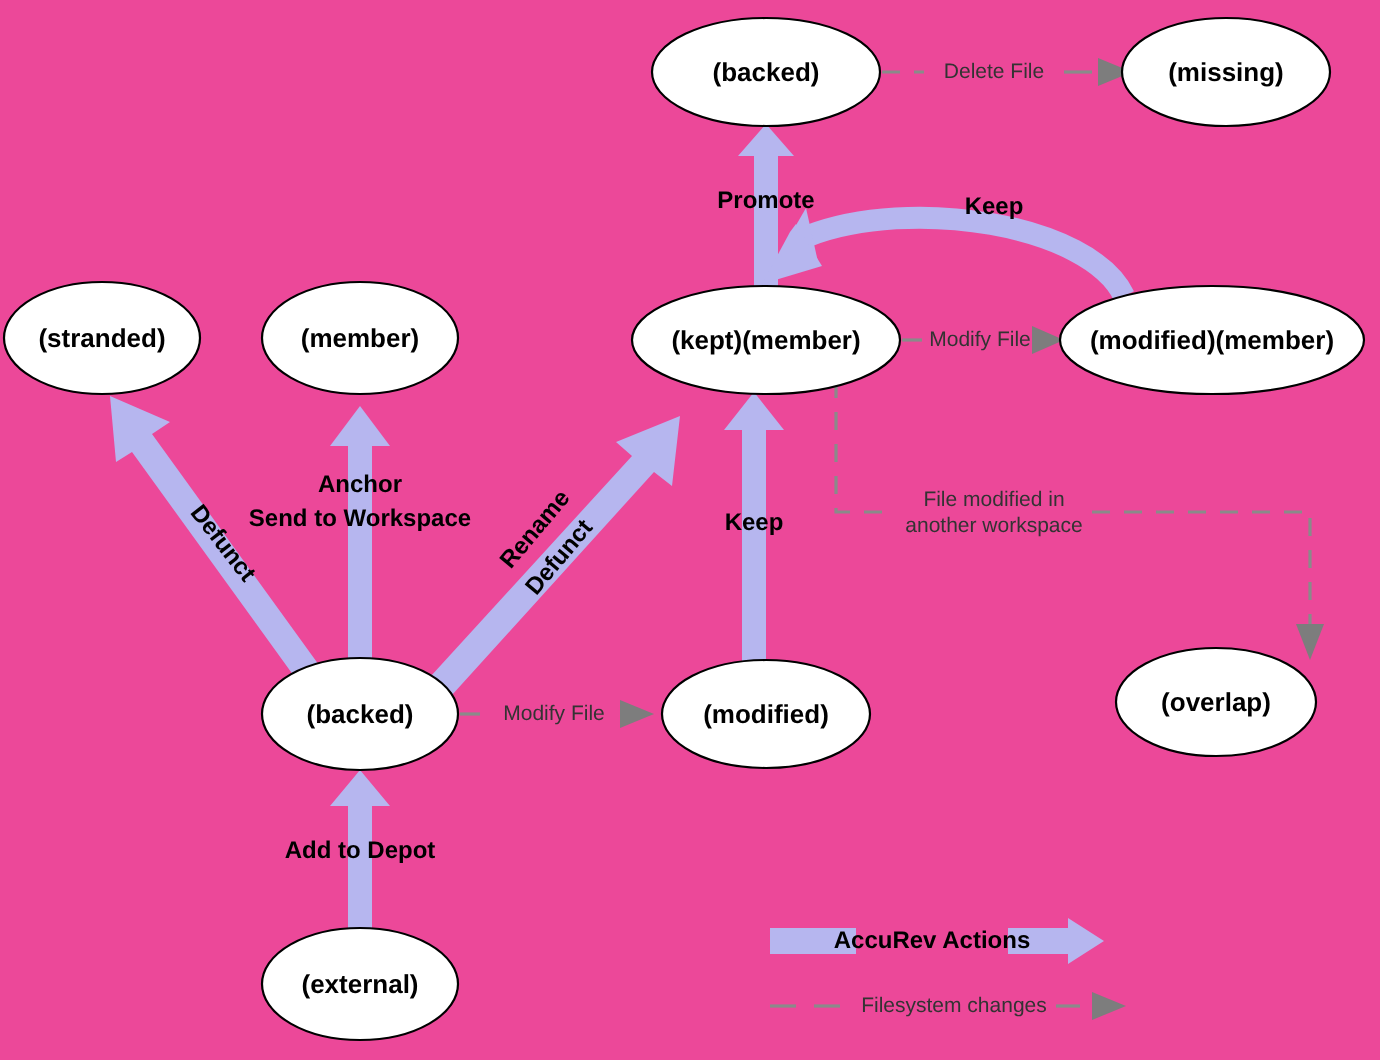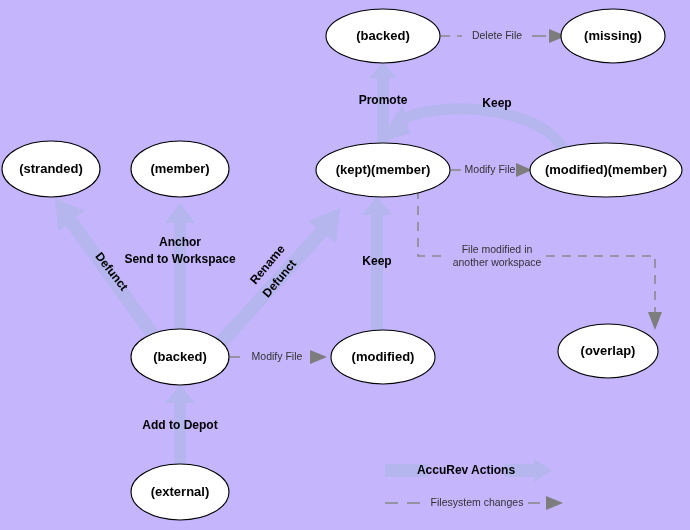--- a/index.html
+++ b/index.html
@@ -4,21 +4,21 @@
 <style>
   html, body {
     margin: 0;
     padding: 0;
     background: #ffffff;
   }
   #canvas {
     position: relative;
     width: 690px;
     height: 530px;
-    background: #c4b5fd;
+    background: #ec4899;
     font-family: "Liberation Sans", sans-serif;
     overflow: hidden;
   }
   #diagram-svg {
     position: absolute;
     left: 0;
     top: 0;
     width: 690px;
     height: 530px;
   }

